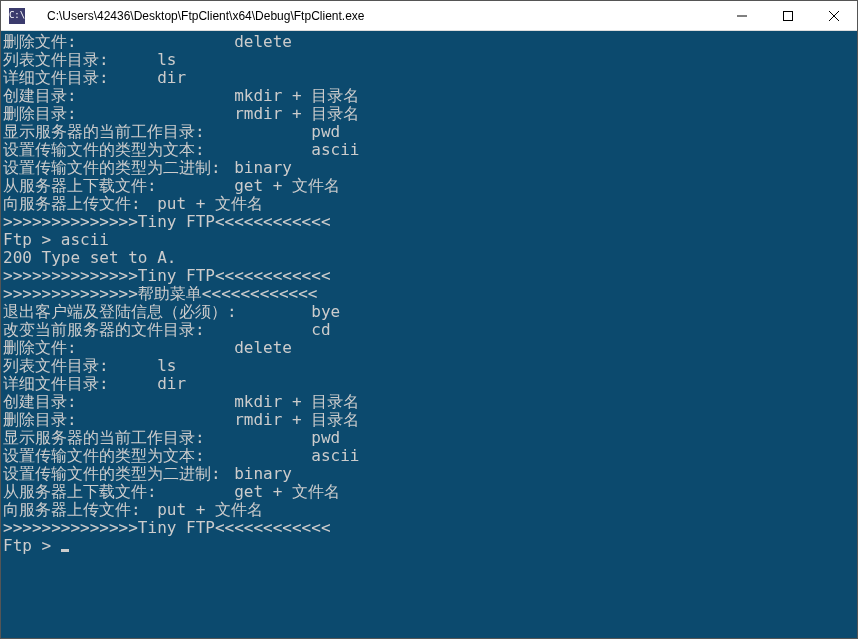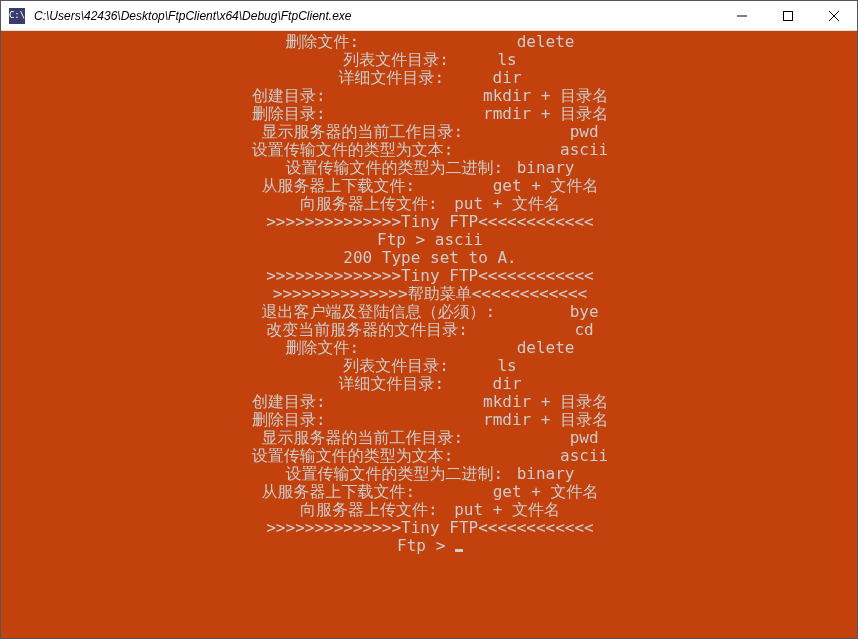--- a/index.html
+++ b/index.html
@@ -1,24 +1,24 @@
 <!DOCTYPE html>
 <html><head>
 <meta charset="utf-8">
 <style>
   * { margin: 0; padding: 0; box-sizing: border-box; }
   html, body { width: 858px; height: 639px; font-family: "Segoe UI", Tahoma, sans-serif; background: #fff; overflow: hidden; }
   .window { width: 858px; height: 639px; border: 1px solid #555; display: flex; flex-direction: column; background: #000; }
   .titlebar { height: 30px; background: #fff; display: flex; align-items: center; border-bottom: 1px solid #ddd; }
   .titlebar-icon { width: 16px; height: 16px; margin-left: 8px; background: #3b3b6d; display: flex; align-items: center; justify-content: center; font: 9px/1 monospace; color: #fff; }
-  .titlebar-title { flex: 1; font-size: 12px; color: #000; padding-left: 9px; white-space: nowrap; overflow: hidden; font-style: italic; }
+  .titlebar-title { flex: 1; font-size: 12px; color: #000; padding-left: 22px; white-space: nowrap; overflow: hidden; }
   .titlebar-controls { display: flex; height: 100%; }
   .titlebar-btn { width: 46px; height: 100%; display: flex; align-items: center; justify-content: center; color: #000; font-size: 10px; }
   .titlebar-btn svg { width: 10px; height: 10px; stroke: #000; stroke-width: 1; fill: none; }
-  .terminal { flex: 1; background: #c2410c; color: #ccc; font: 16px/18px "NSimSun","SimSun","Consolas",monospace; padding: 2px 0 0 2px; white-space: pre; overflow: hidden; text-align: center; }
+  .terminal { flex: 1; background: #0c4a6e; color: #ccc; font: 16px/18px "NSimSun","SimSun","Consolas",monospace; padding: 2px 0 0 2px; white-space: pre; overflow: hidden; }
   .terminal-line { white-space: pre; }
   .caret { display: inline-block; width: 8px; height: 3px; background: #ccc; vertical-align: -1px; }
 </style>
 </head>
 <body>
 
 <div class="window">
   <div class="titlebar">
     <div class="titlebar-icon">C:\</div>
     <div class="titlebar-title">C:\Users\42436\Desktop\FtpClient\x64\Debug\FtpClient.exe</div>

